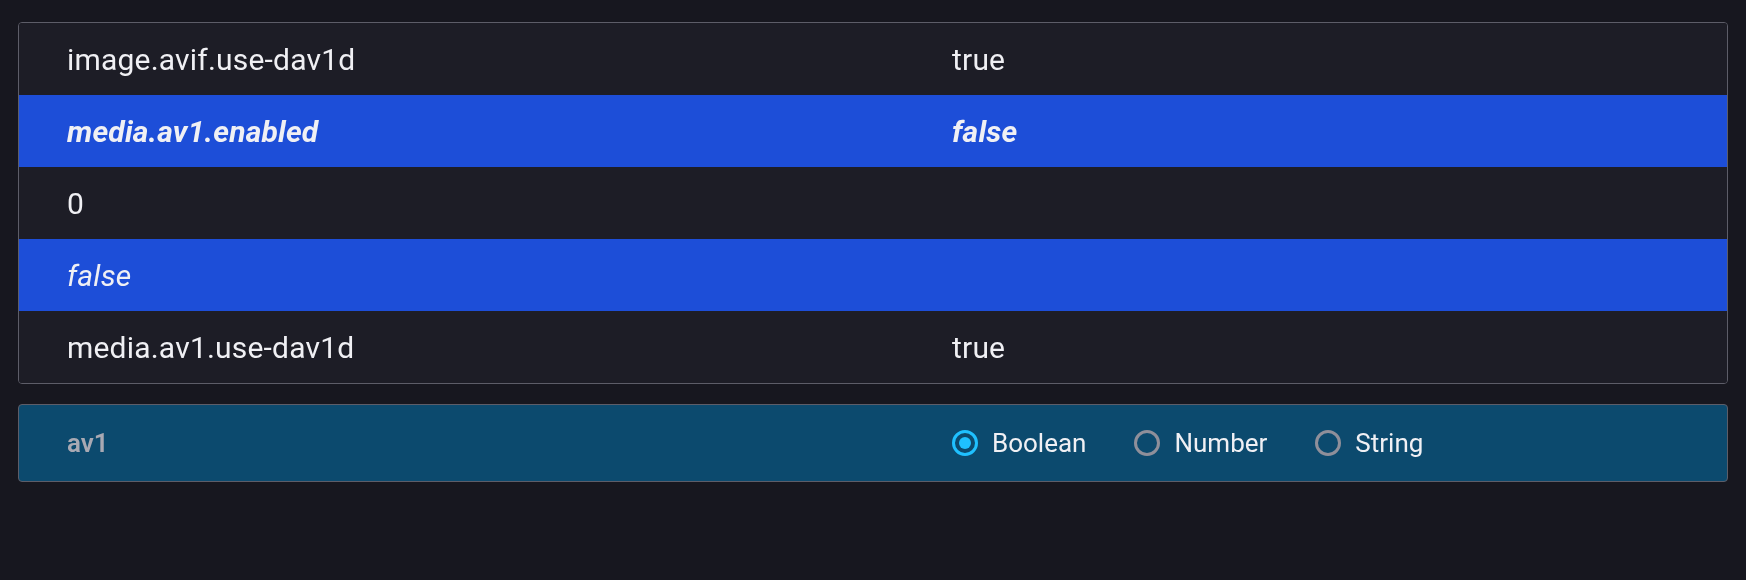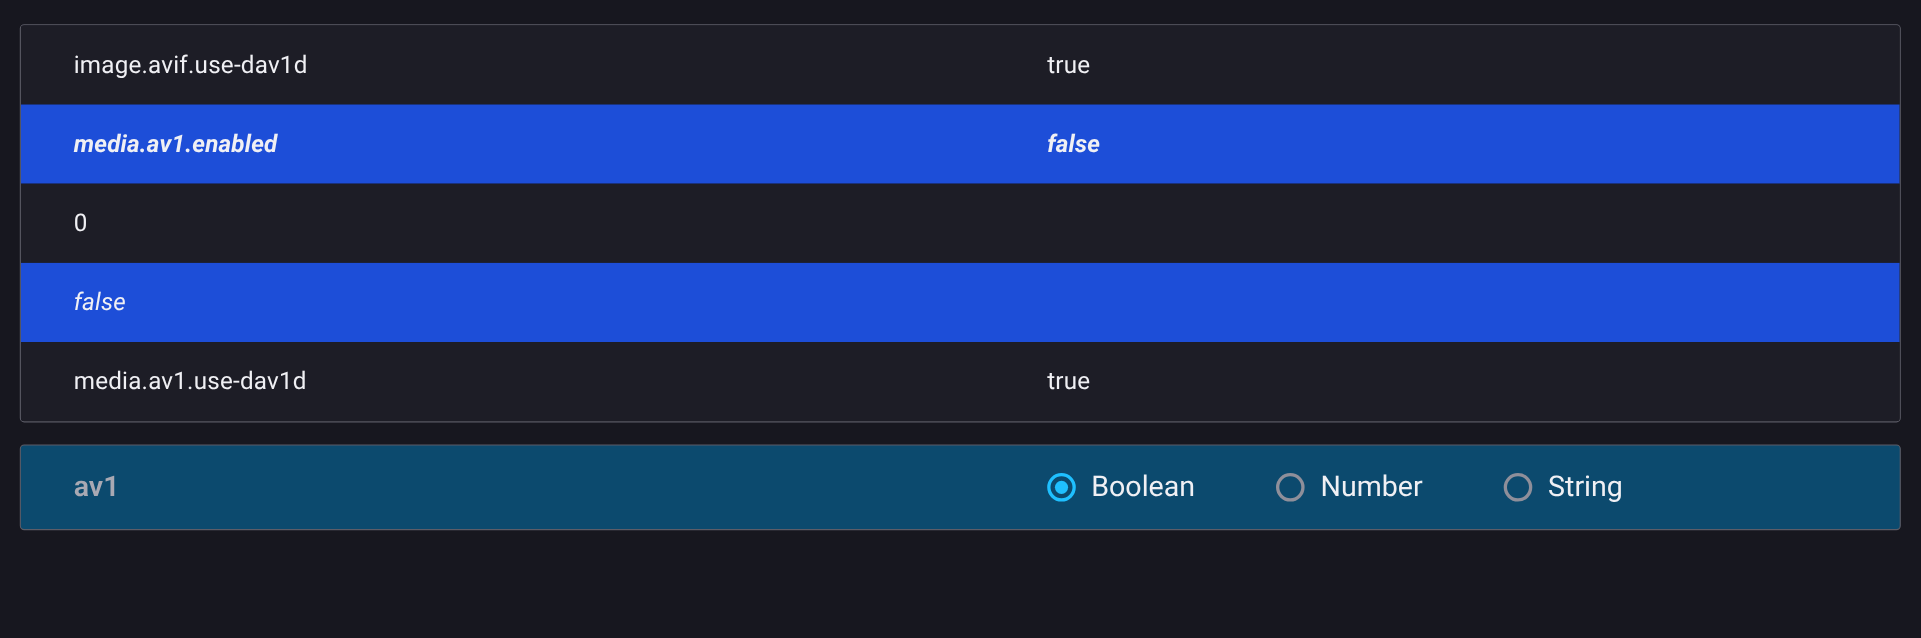--- a/index.html
+++ b/index.html
@@ -18,21 +18,21 @@
     border: 1px solid #5d5d68;
     border-radius: 4px;
     overflow: hidden;
     margin-top: 22px;
   }
   .pref-row {
     display: flex;
     align-items: center;
     height: 72px;
     padding: 0 48px;
-    font-size: 22px;
+    font-size: 30px;
     letter-spacing: 0.2px;
   }
   .pref-row.odd  { background: #1d1d26; }
   .pref-row.even { background: #1d4ed8; font-style: italic; }
   .pref-row.modified { font-weight: 700; }
   .pref-name  { flex: 0 0 885px; }
   .pref-value { flex: 1 1 auto; }
   .add-panel {
     border: 1px solid #5d5d68;
     border-radius: 4px;
@@ -44,21 +44,21 @@
     background: #0c4a6e;
     font-size: 26px;
   }
   .new-pref-name {
     flex: 0 0 885px;
     color: #a9a9b3;
     font-weight: 600;
   }
   .type-group {
     display: flex;
-    gap: 74px;
+    gap: 48px;
     align-items: center;
   }
   .type-option {
     display: flex;
     align-items: center;
     gap: 14px;
     cursor: pointer;
   }
   .radio {
     width: 26px;

